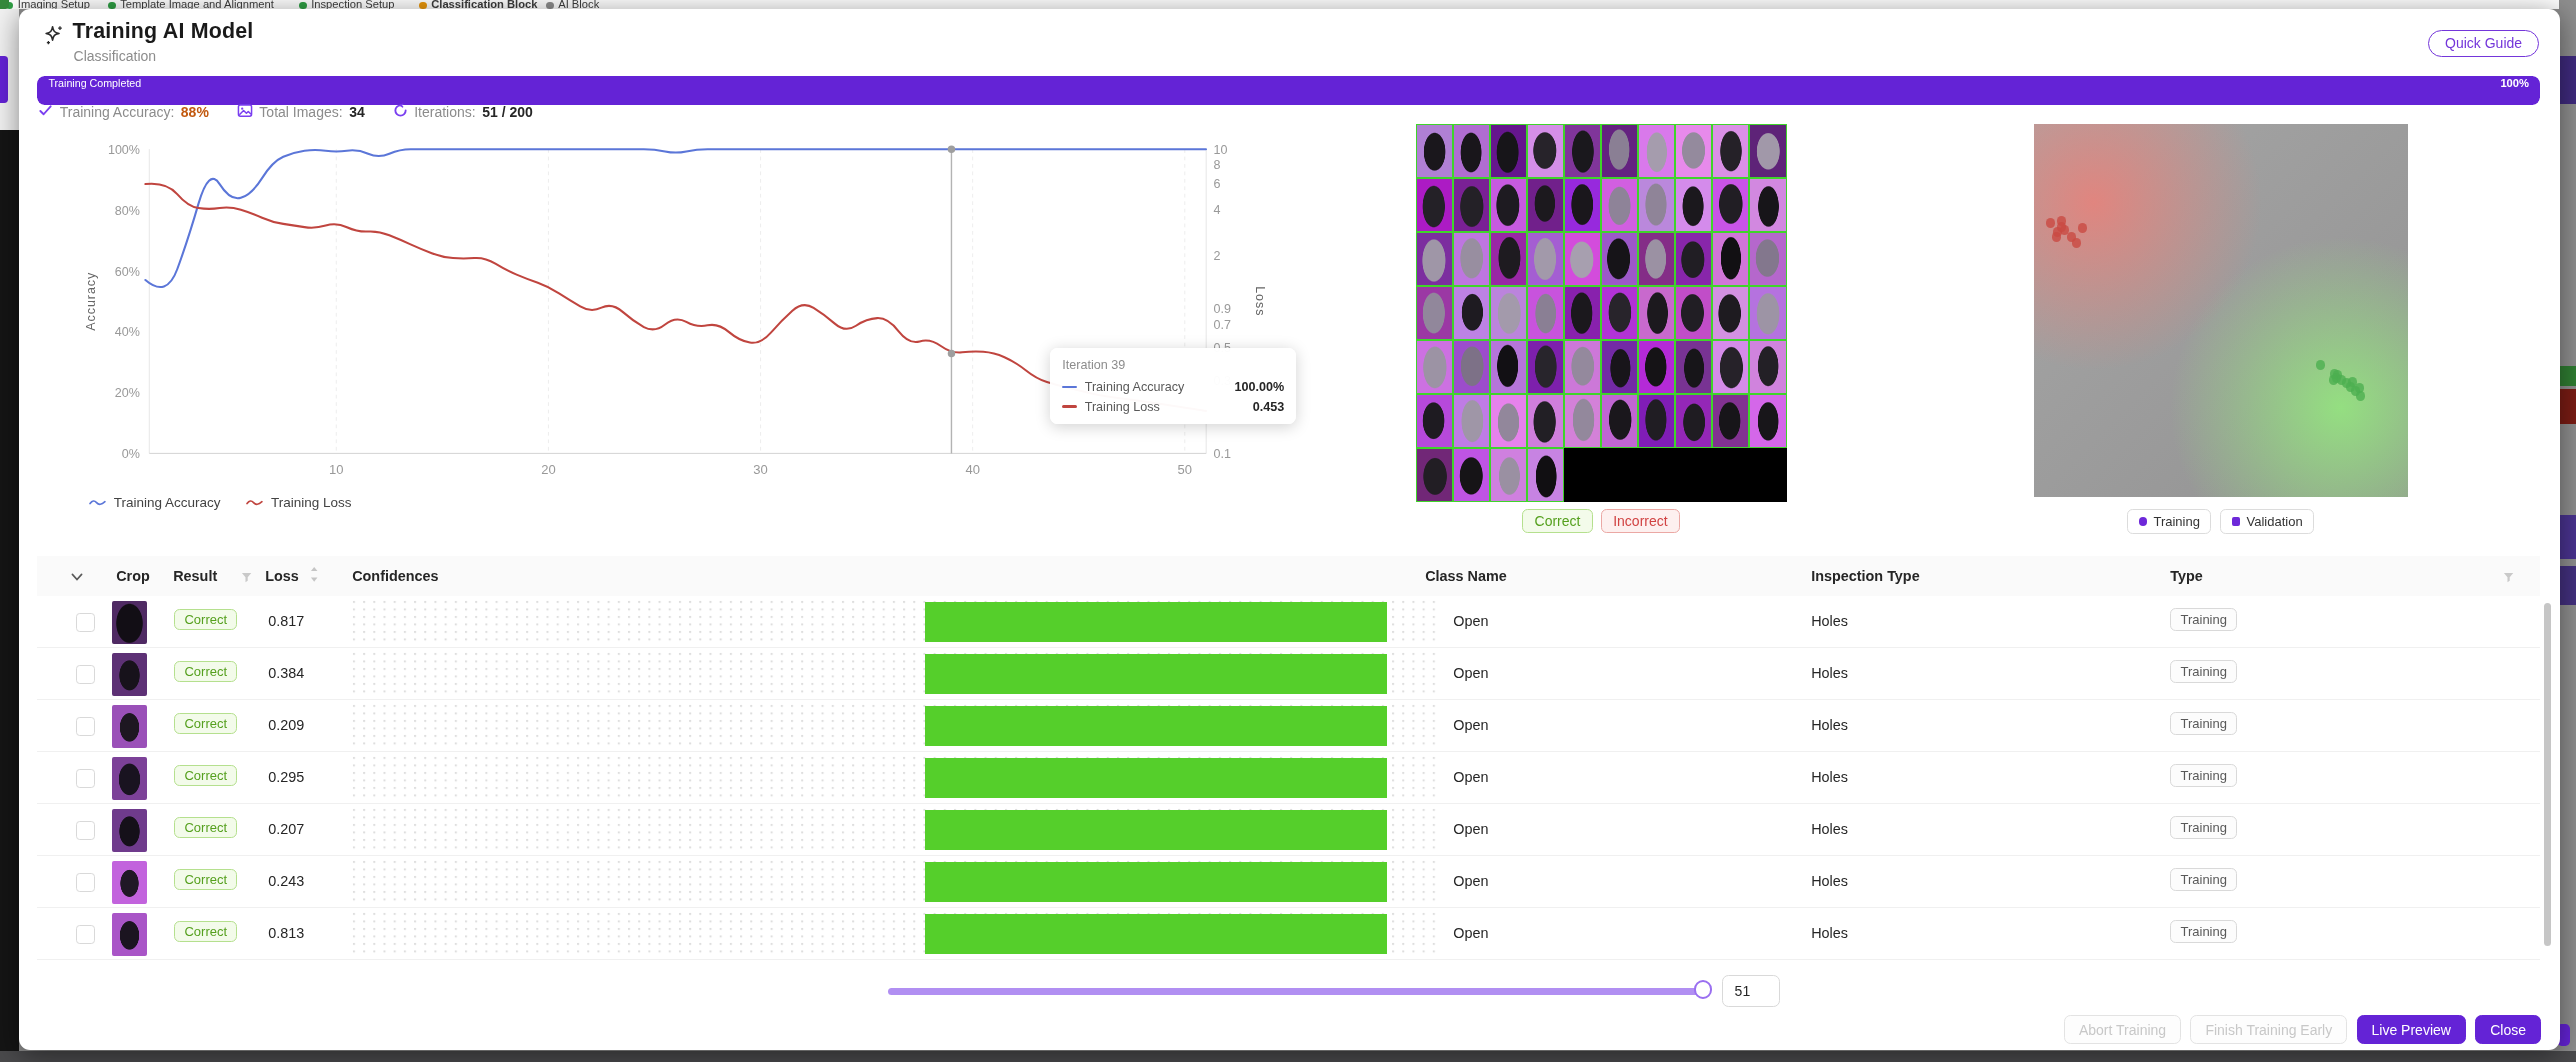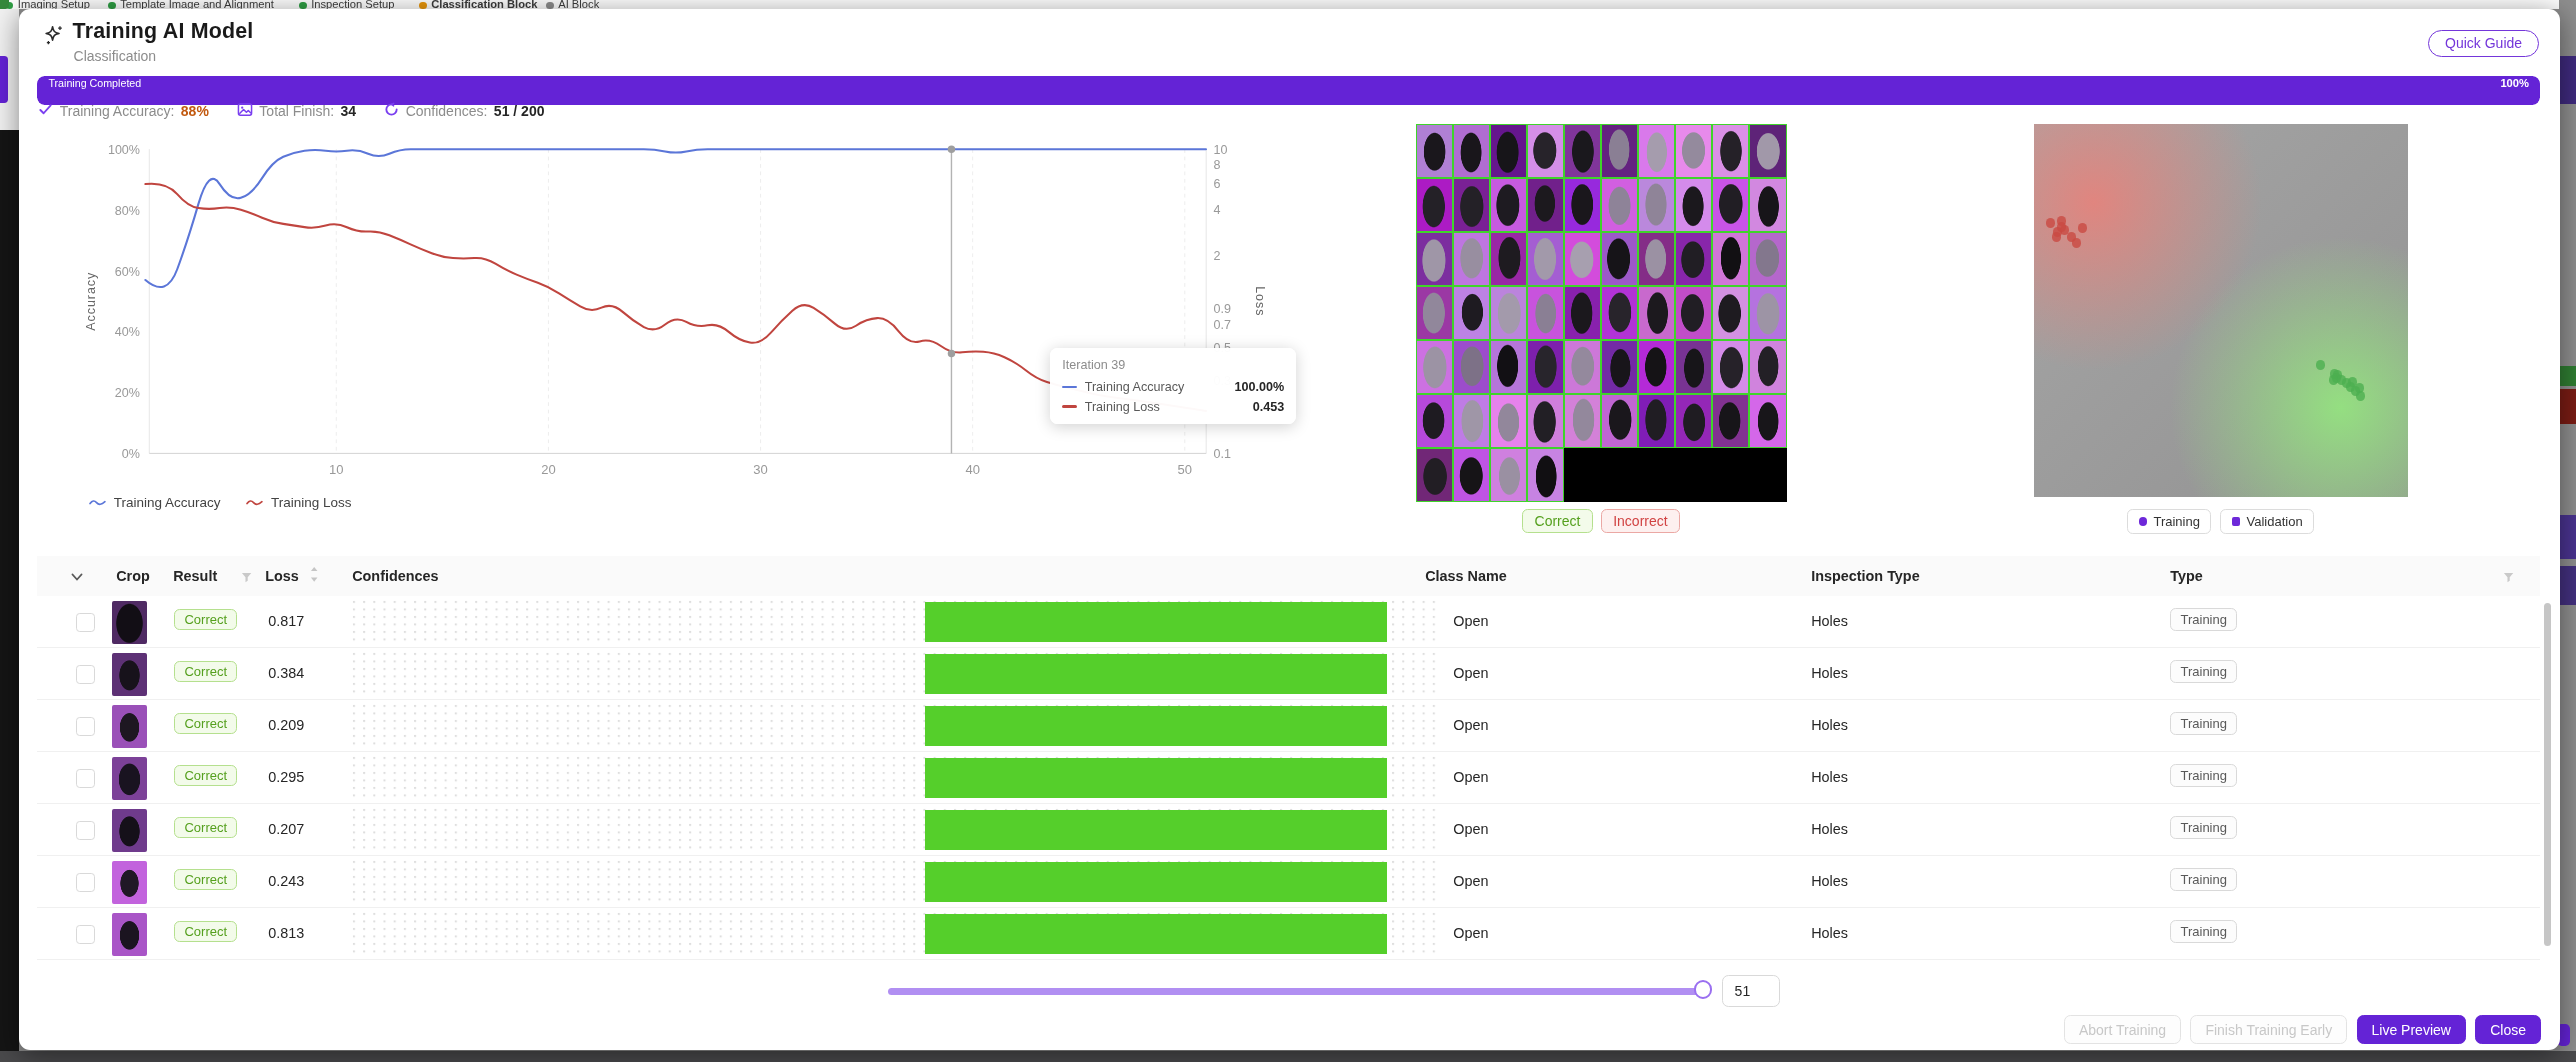--- a/index.html
+++ b/index.html
@@ -30,21 +30,21 @@
   .hdr-title{left:54px;top:10.2px;font-size:21.4px;font-weight:700;color:#1a1a1a;letter-spacing:0.2px;}
   .hdr-sub{left:55px;top:39px;font-size:14px;color:#8c8c8c;}
   .quick-guide{right:20.5px;top:20.5px;padding:4.7px 16px;border:1.4px solid #7436da;border-radius:16px;
                color:#7436da;font-size:14px;background:#fff;cursor:pointer;font-family:inherit;}
   
   .progress{left:18.6px;top:67px;width:2503px;height:29px;border-radius:7.5px;overflow:hidden;}
   .progress .fill{position:absolute;left:0;top:0;bottom:0;border-radius:7.5px;width:100%;}
   .progress .plabel{position:absolute;left:11.2px;top:0;line-height:15px;font-size:10.7px;color:#fff;}
   .progress .ppct{position:absolute;right:11.2px;top:0;line-height:15px;font-size:11.2px;color:#fff;font-weight:700;}
   
-  .stats{left:19.6px;top:93px;display:flex;gap:28px;align-items:flex-start;height:18.6px;}
+  .stats{left:19.6px;top:93px;display:flex;gap:28px;align-items:center;height:18.6px;}
   .stat{display:flex;align-items:center;gap:6.5px;font-size:14px;color:#8c8c8c;white-space:nowrap;}
   .stat b{color:#262626;font-weight:700;}
   .stat b.orange{color:#c2590f;}
   
   .chart-wrap{left:18.6px;top:129px;width:1248px;height:374px;}
   .chart-legend{position:absolute;left:52px;top:357px;display:flex;gap:26px;align-items:center;}
   .cl-item{display:flex;align-items:center;gap:7.5px;font-size:13.5px;color:#434343;}
   .tooltip{position:absolute;left:1013px;top:210px;width:222px;background:rgba(255,255,255,.97);border-radius:7.5px;
            box-shadow:0 2.8px 15px rgba(0,0,0,.18);padding:9.3px 12px 10.2px;z-index:3;}
   .tooltip .tt-title{font-size:12.6px;color:#8c8c8c;margin-bottom:8.4px;}
@@ -157,31 +157,31 @@
         <b class="orange">88%</b>
       </div>
       <div class="stat">
         <span>
           <svg width="16" height="15" viewBox="0 0 17 16" fill="none" stroke="#7a3ff0" stroke-width="1.6">
               <rect x="1.5" y="2" width="14" height="12" rx="2"></rect>
               <circle cx="5.5" cy="6" r="1.2" fill="#7a3ff0" stroke="none"></circle>
               <path d="M2.5 12.5 L7 8 L10 11 L12 9 L15 12" stroke-linejoin="round"></path>
             </svg>
         </span>
-        <span>Total Finish:</span>
+        <span>Total Images:</span>
         <b>34</b>
       </div>
       <div class="stat">
         <span>
           <svg width="15" height="15" viewBox="0 0 16 16" fill="none" stroke="#7a3ff0" stroke-width="2" stroke-linecap="round">
               <path d="M13.5 8 A5.5 5.5 0 1 1 8 2.5"></path>
               <path d="M8 2.5 L10.4 1.4 M8 2.5 L10.3 4.2" stroke-width="1.5"></path>
             </svg>
         </span>
-        <span>Confidences:</span>
+        <span>Iterations:</span>
         <b>51 / 200</b>
       </div>
     </div>
 
     <div class="abs chart-wrap">
       <svg id="chart-svg" width="1248" height="374" viewBox="0 0 1340 402">
           <line x1="321" y1="12" x2="321" y2="339" stroke="#ececec" stroke-dasharray="4 4"></line>
           <text x="321" y="361" text-anchor="middle" font-size="14" fill="#999">10</text>
           <line x1="549" y1="12" x2="549" y2="339" stroke="#ececec" stroke-dasharray="4 4"></line>
           <text x="549" y="361" text-anchor="middle" font-size="14" fill="#999">20</text>

